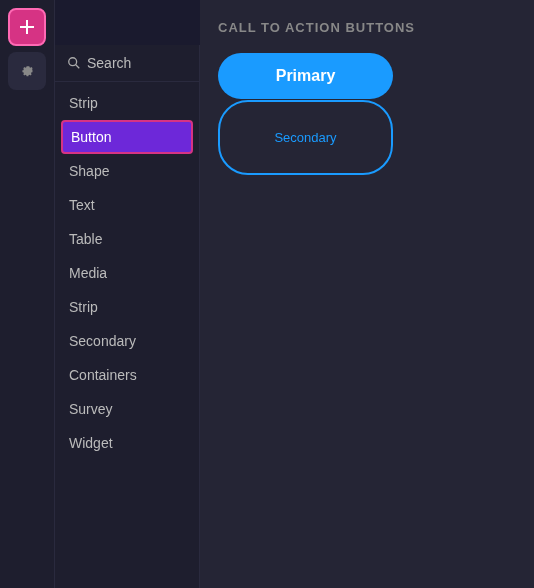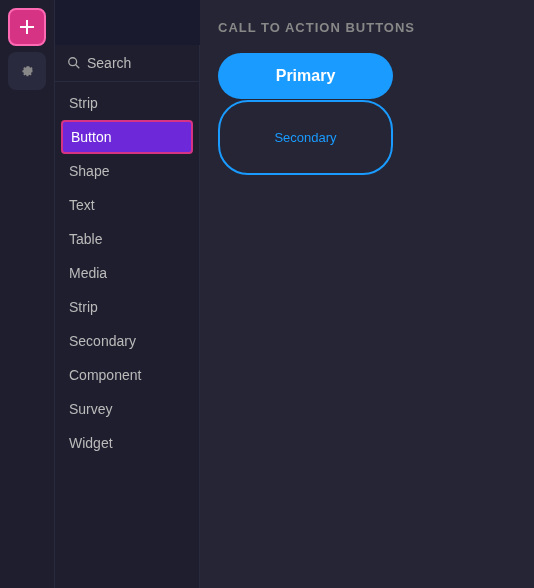--- a/index.html
+++ b/index.html
@@ -194,21 +194,21 @@
   </div>
   <nav class="sidebar-nav">
     <div class="sidebar-item">Strip</div>
     <div class="sidebar-item active">Button</div>
     <div class="sidebar-item">Shape</div>
     <div class="sidebar-item">Text</div>
     <div class="sidebar-item">Table</div>
     <div class="sidebar-item">Media</div>
     <div class="sidebar-item">Strip</div>
     <div class="sidebar-item">Secondary</div>
-    <div class="sidebar-item">Component</div>
+    <div class="sidebar-item">Containers</div>
     <div class="sidebar-item">Survey</div>
     <div class="sidebar-item">Widget</div>
   </nav>
 </div>
 
 <div class="main-content">
   <div class="section-title">CALL TO ACTION BUTTONS</div>
   <div class="buttons-area">
     <button class="btn-primary">Primary</button>
     <button class="btn-secondary">Secondary</button>

